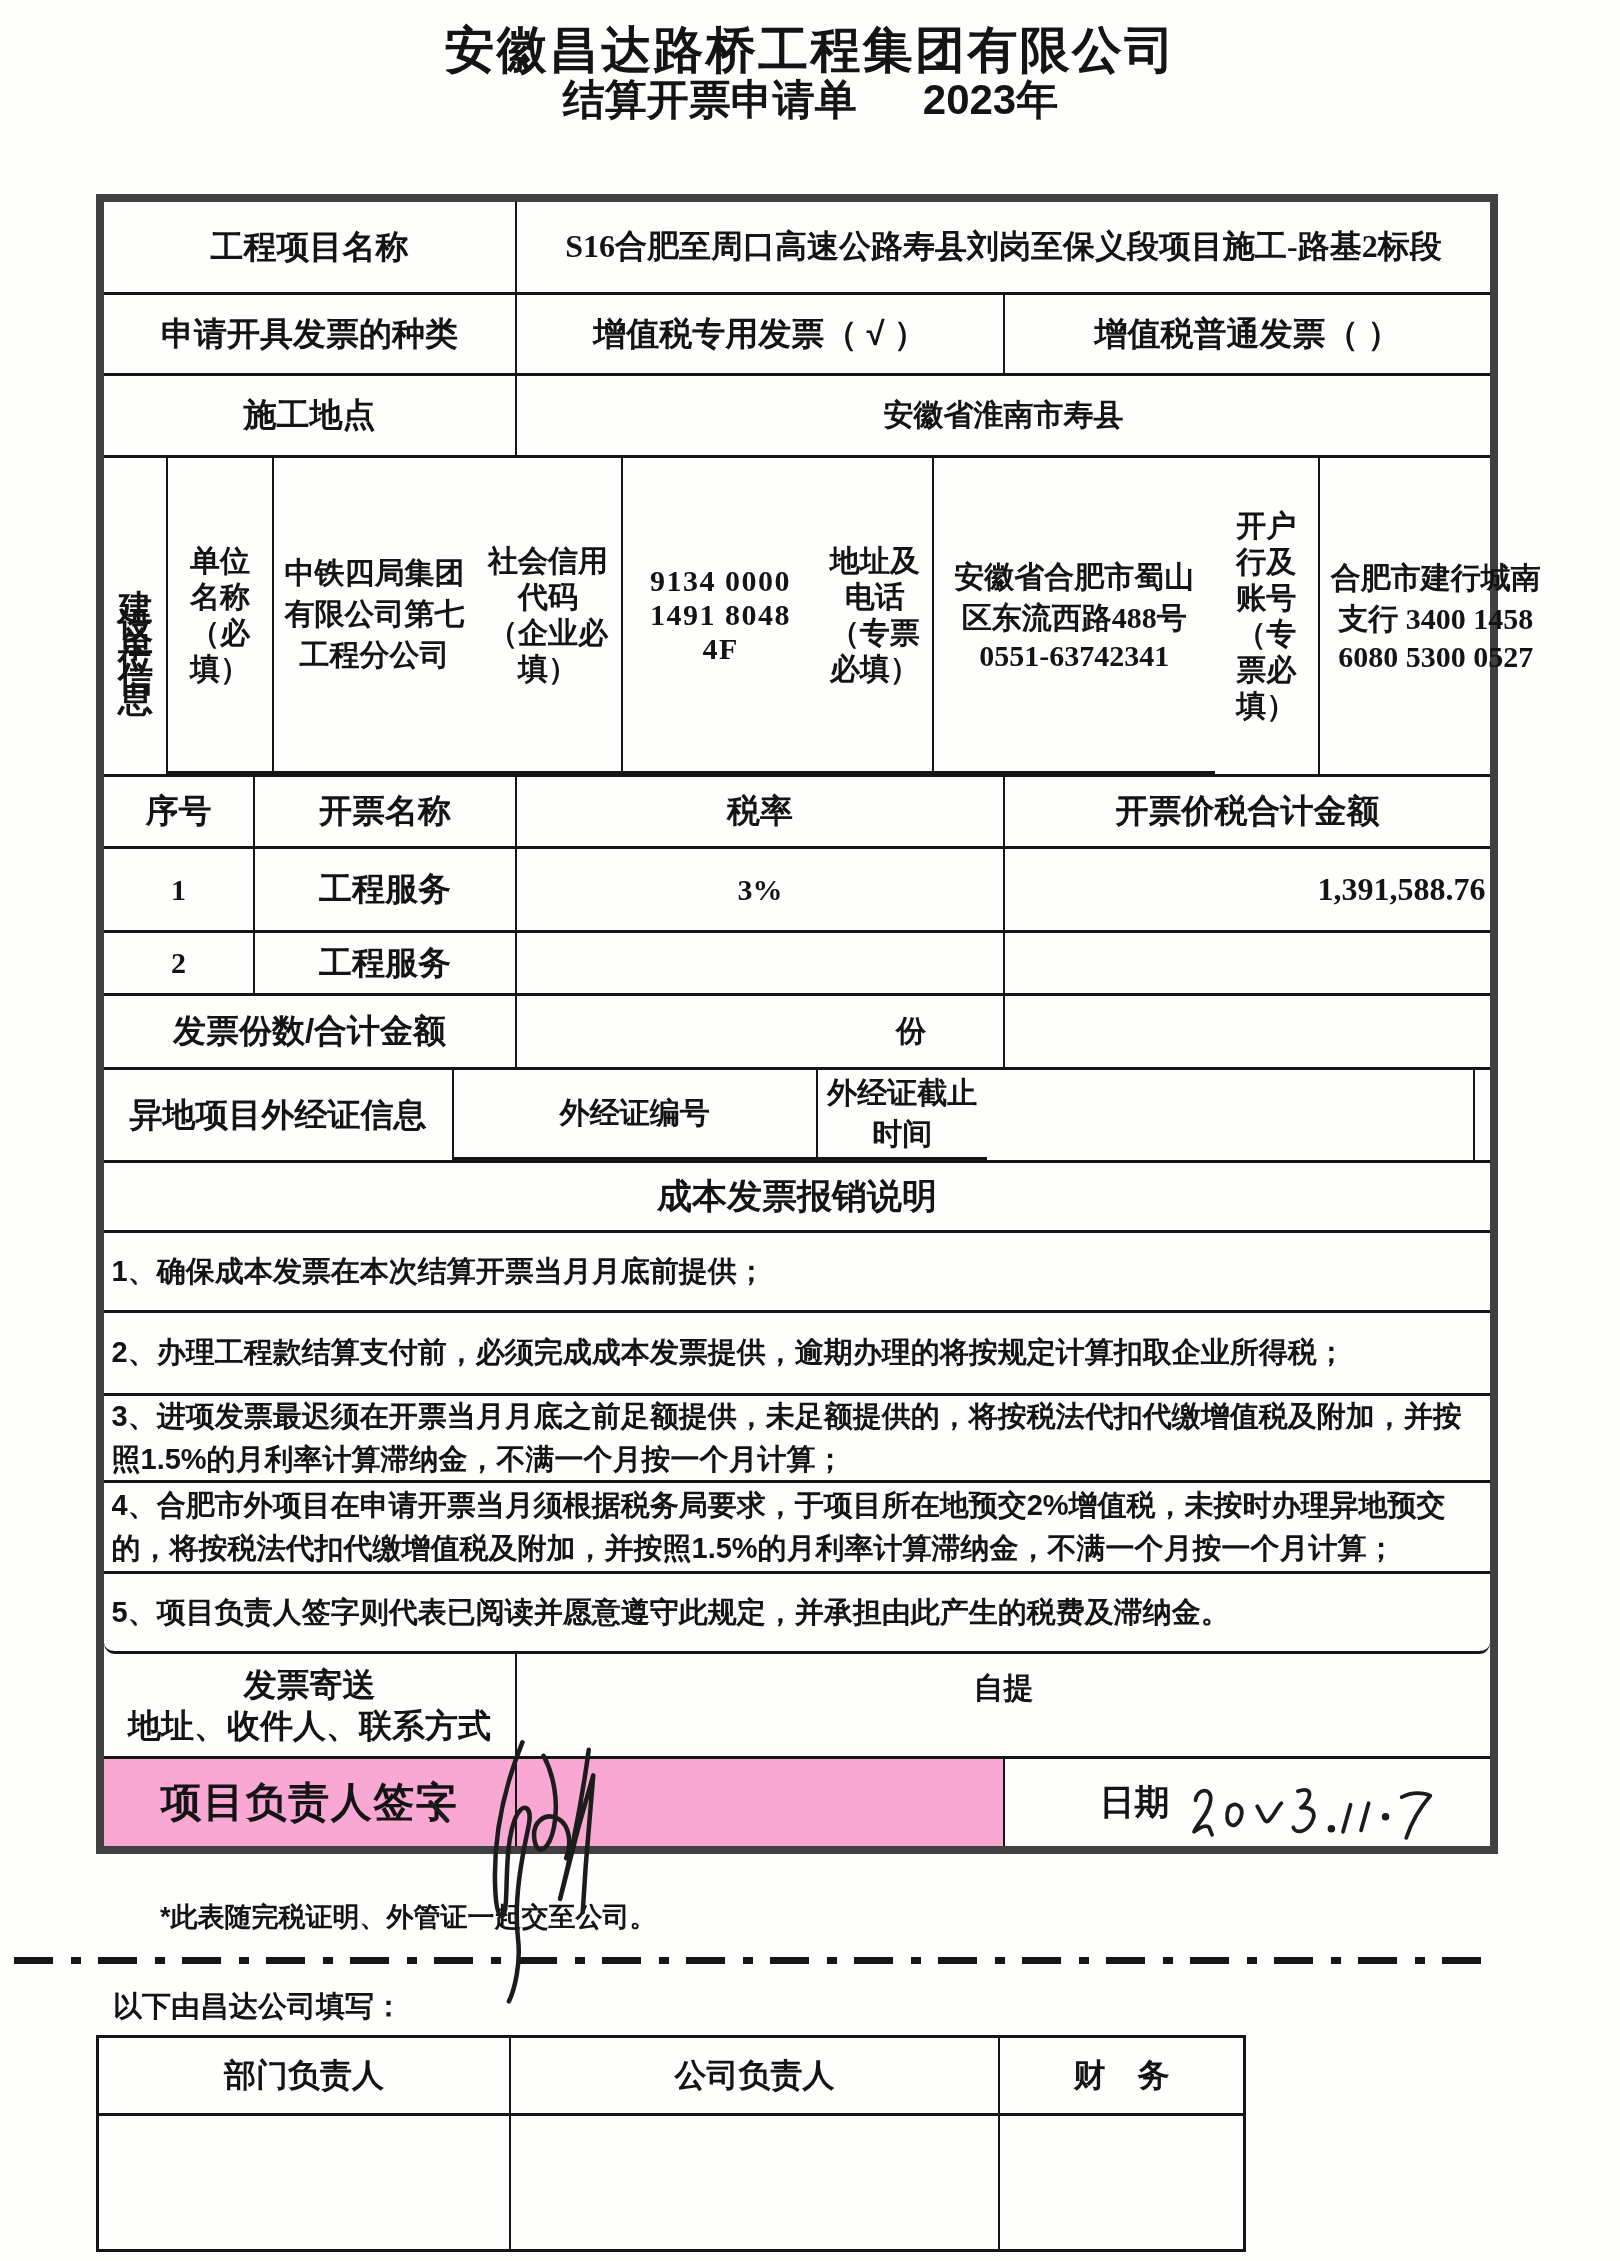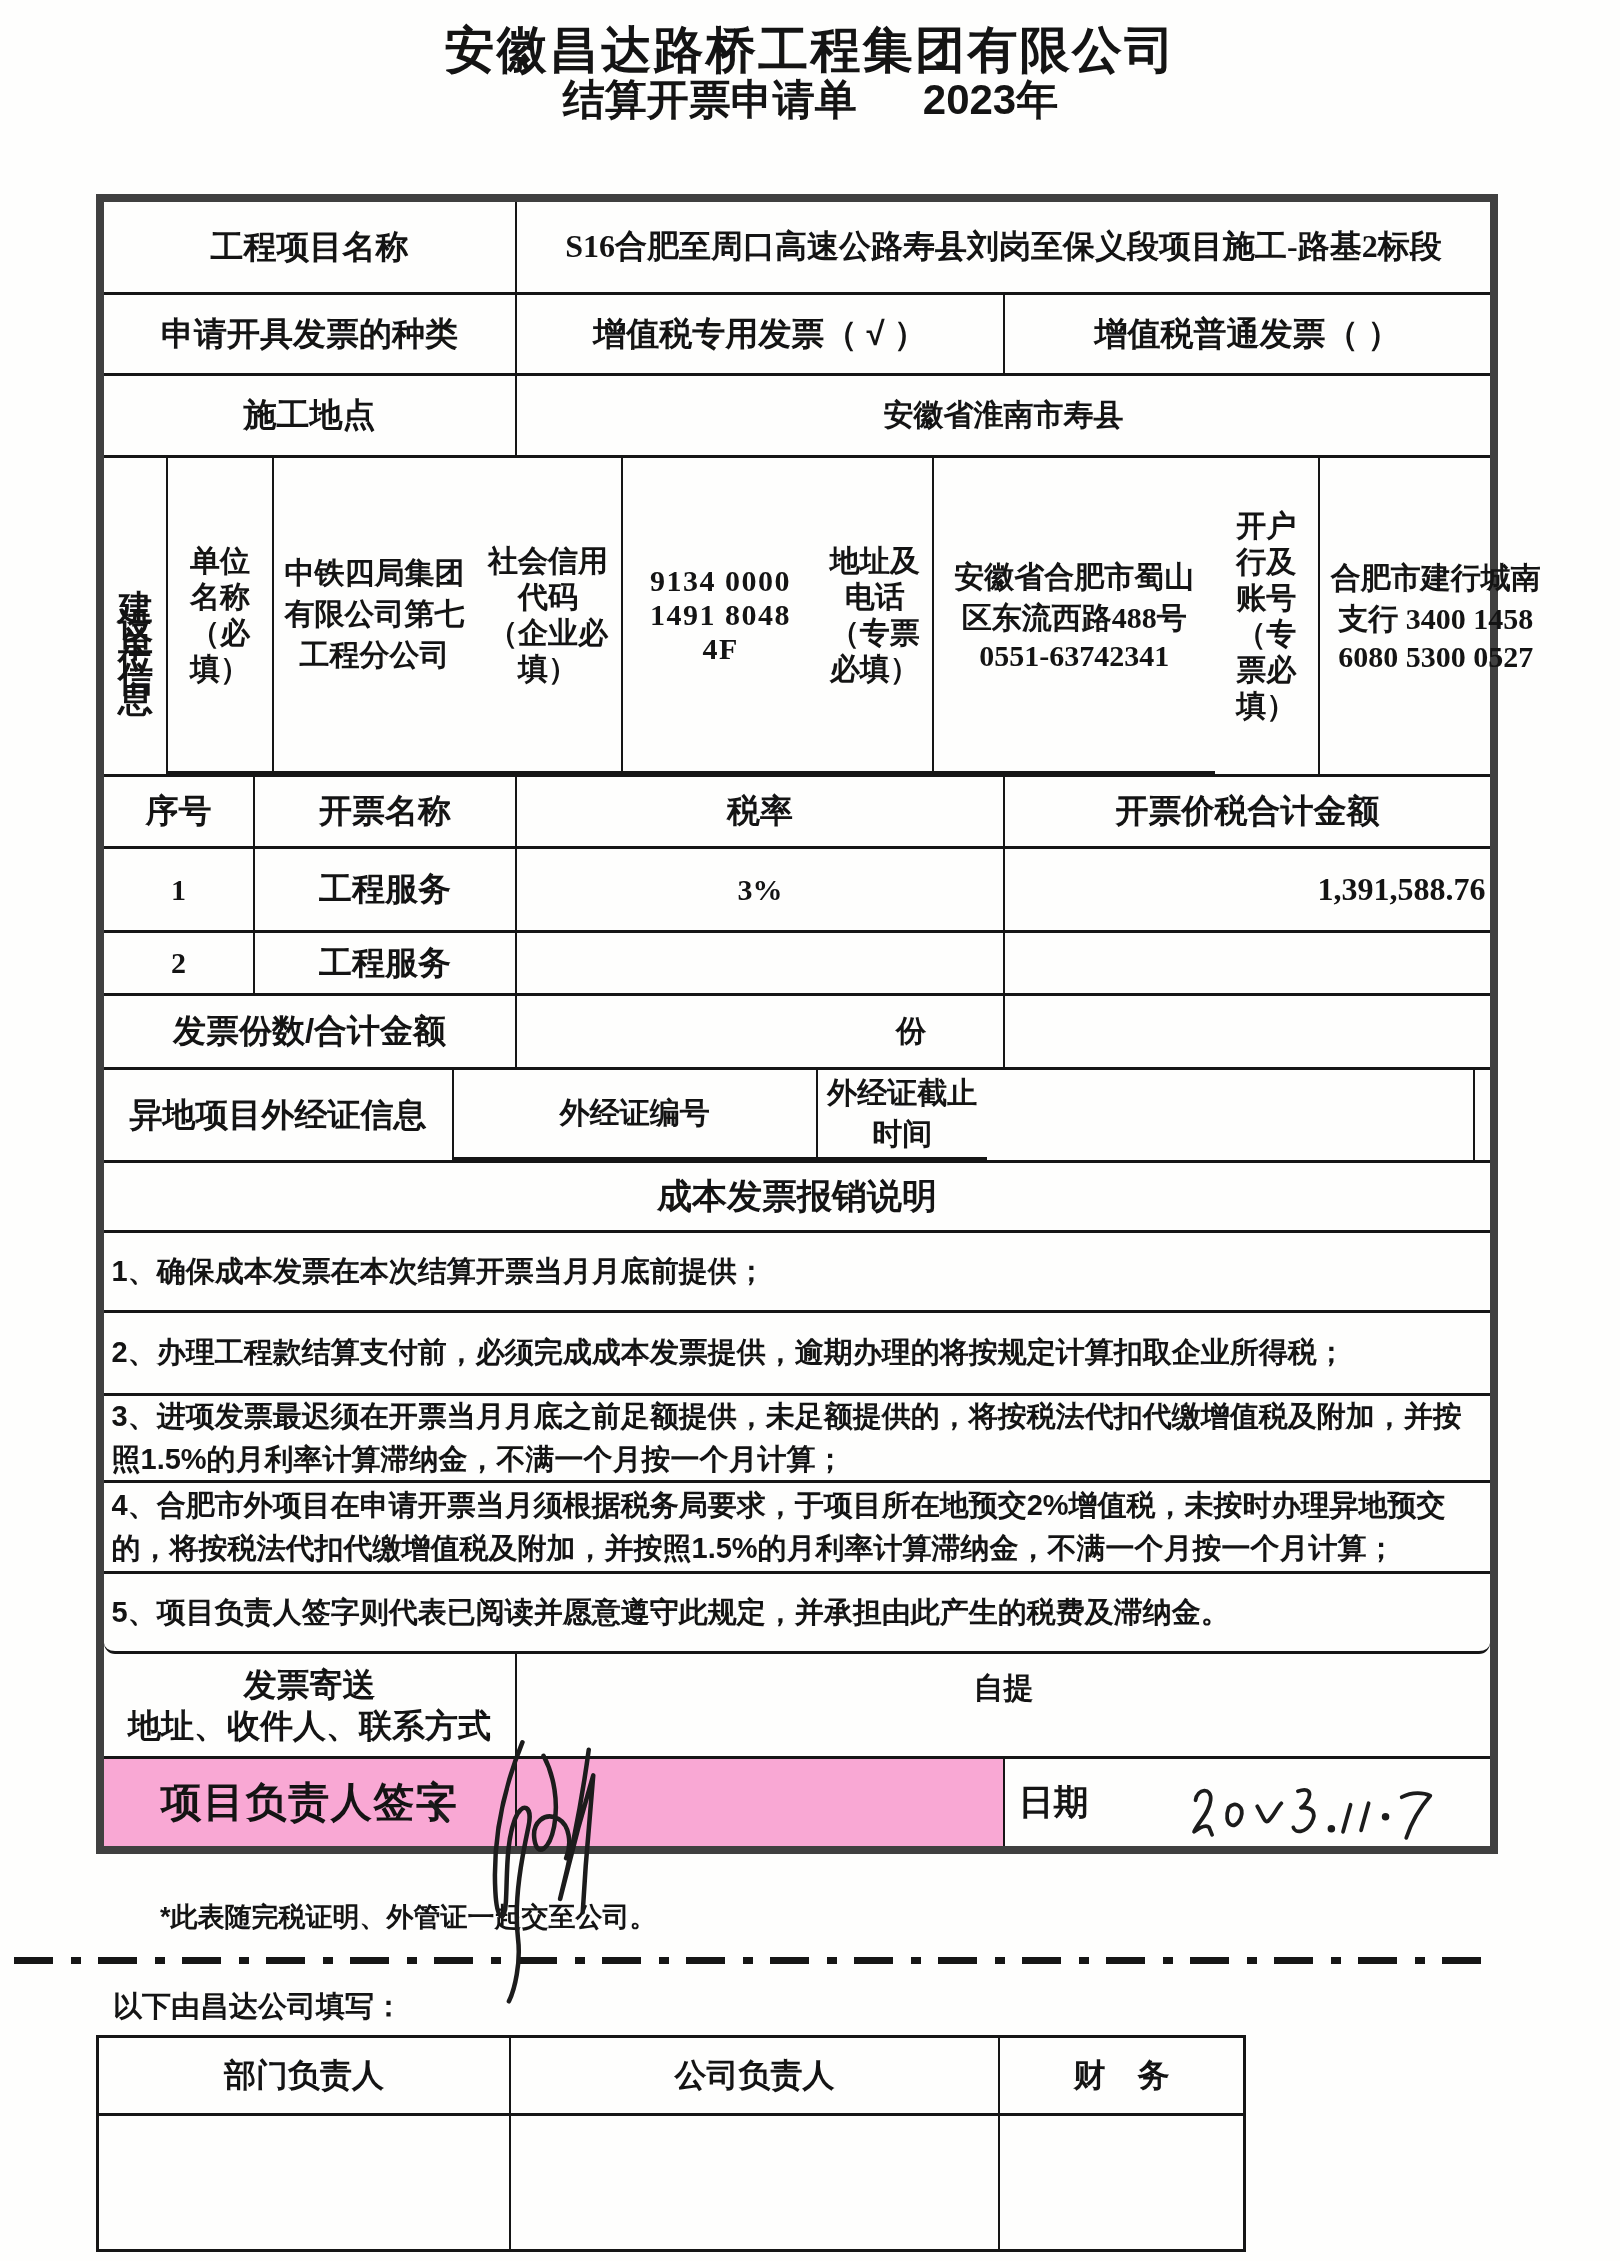--- a/index.html
+++ b/index.html
@@ -31,21 +31,21 @@
   .vertlab { font-weight:bold; font-size:35px; writing-mode:vertical-rl;
     text-orientation:upright; letter-spacing:0.52em; }
   .subcol { flex:1 1 auto; display:flex; flex-direction:row; }
   .subrow { display:flex; flex:1 1 auto; border-bottom:3.8px solid #161616; }
   .subrow:last-child { border-bottom:none; }
   .notehead { font-weight:bold; font-size:35px; }
   .note { justify-content:flex-start; text-align:left; font-weight:bold;
     font-size:29px; line-height:1.5; padding:4.5px 12px 4.5px 7.5px; }
   .graybg { background:#f9a8d4; }
   .siglab { font-weight:bold; font-size:41px; letter-spacing:1.5px; }
-  .datecell { justify-content:space-between; padding-left:13.6px; gap:12px; }
+  .datecell { justify-content:flex-end; padding-left:13.6px; gap:12px; }
   .datelab { font-weight:bold; font-size:35px; }
 
   .footnote { position:absolute; left:160px; top:1899px; font-weight:bold; font-size:27px; }
   .dashline { position:absolute; left:13.6px; top:1957px; width:1482px; height:6.8px;
     background:repeating-linear-gradient(90deg,#161616 0 39px,transparent 39px 57px,#161616 57px 67px,transparent 67px 84px); }
   .instruction { position:absolute; left:113px; top:1987px; font-weight:bold; font-size:29px; }
 
   .tbl2 { position:absolute; left:96px; top:2035px; width:1150px; border:3px solid #161616; }
   .tbl2 .hrow { height:78px; }
   .tbl2 .erow { height:133px; }

